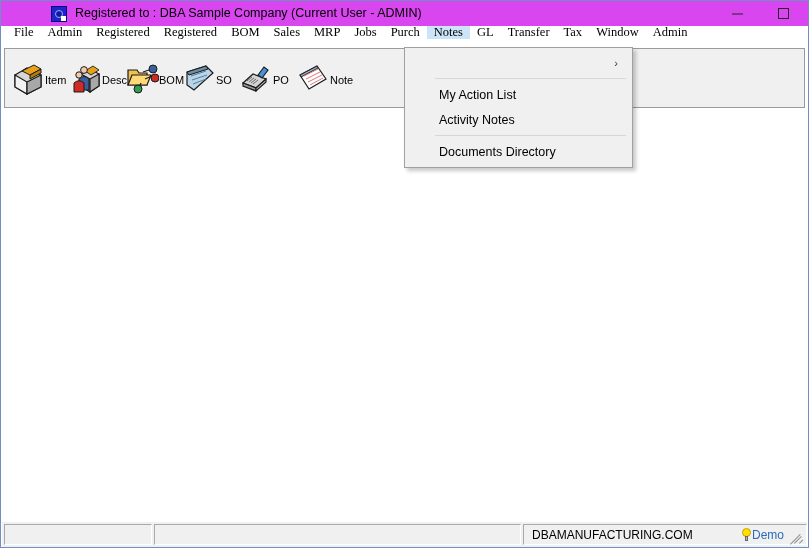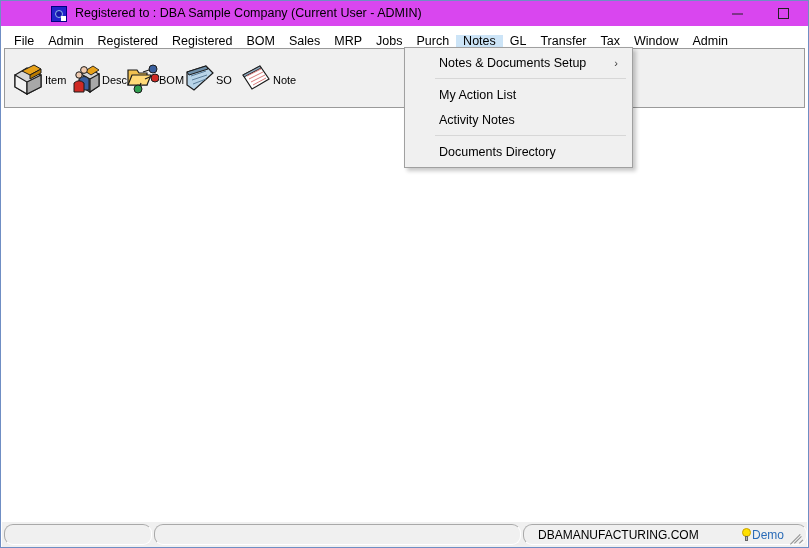--- a/index.html
+++ b/index.html
@@ -87,23 +87,24 @@
   .win-btn svg { display: block; }
 
   
   #menu-bar {
     position: absolute;
     left: 0; top: 25px;
     width: 807px;
     height: 21px;
     background: #ffffff;
     display: flex;
-    align-items: flex-end;
+    align-items: flex-start;
     padding-left: 6px;
     box-sizing: border-box;
+    font-family: Liberation Serif, serif;
   }
   .menu-top-item {
     font-size: 12.5px;
     color: #000000;
     padding: 0 7px;
     display: flex;
     align-items: center;
     white-space: nowrap;
     cursor: default;
     line-height: 1;
@@ -212,23 +213,22 @@
     background: #f0f0f0;
     border-top: 1px solid #a9a9a9;
     border-left: 1px solid #a9a9a9;
     border-right: 1px solid #ffffff;
     border-bottom: 1px solid #ffffff;
     box-sizing: border-box;
     display: flex;
     align-items: center;
     font-size: 12px;
     color: #000000;
-    padding-left: 14px;
+    padding-left: 8px;
     margin: 2px 0 2px 2px;
-    border-radius: 9px;
   }
   #status-panel-1 { width: 148px; }
   #status-panel-2 { width: 367px; }
   #status-panel-3 {
     flex: 1;
     justify-content: flex-start;
     position: relative;
     padding-right: 4px;
   }
   #status-url { font-size: 12px; }
@@ -377,39 +377,50 @@
         <svg width="34" height="33" viewBox="0 0 34 33">
           <polygon points="5,9 24,3 31,10 12,27 5,22" fill="#b8d4e8" stroke="#1a1a1a" stroke-width="1.2"></polygon>
           <polygon points="5,9 24,3 26,6 7,12" fill="#6d8ea8" stroke="#1a1a1a" stroke-width="1"></polygon>
           <path d="M9,13 L24,8 M10,17 L25,12 M11,21 L24,16" stroke="#5a7d99" stroke-width="1" fill="none"></path>
         </svg>
       </span>
       <span class="tool-label">SO</span>
     </button>
 
 
+    <button class="tool-button">
+      <span class="tool-icon-wrap">
+        <svg width="34" height="33" viewBox="0 0 34 33">
+          <polygon points="4,20 14,11 27,16 17,25" fill="#d4d4d4" stroke="#1a1a1a" stroke-width="1.2"></polygon>
+          <polygon points="4,20 17,25 17,28 4,23" fill="#9a9a9a" stroke="#1a1a1a" stroke-width="1.2"></polygon>
+          <polygon points="17,25 27,16 27,19 17,28" fill="#bdbdbd" stroke="#1a1a1a" stroke-width="1.2"></polygon>
+          <path d="M8,18 L13,14 M10,19 L15,15 M12,20 L17,16 M14,21 L19,17" stroke="#6a6a6a" stroke-width="1"></path>
+          <polygon points="19,12 25,4 29,7 23,15" fill="#4a90d9" stroke="#1a1a1a" stroke-width="1.1"></polygon>
+        </svg>
+      </span>
+      <span class="tool-label">PO</span>
+    </button>
 
     <button class="tool-button">
       <span class="tool-icon-wrap">
         <svg width="34" height="33" viewBox="0 0 34 33">
           <polygon points="4,12 21,3 30,16 13,26" fill="#ffffff" stroke="#1a1a1a" stroke-width="1.2"></polygon>
           <polygon points="4,12 21,3 22,5 5,14" fill="#8fa8bd" stroke="#1a1a1a" stroke-width="0.9"></polygon>
           <path d="M8,13 L22,6 M10,16 L24,9 M12,19 L26,12 M14,22 L27,15" stroke="#d46a6a" stroke-width="0.9" fill="none"></path>
         </svg>
       </span>
       <span class="tool-label">Note</span>
     </button>
 
   </div>
 
   <div id="client-area"></div>
 
   <div id="notes-menu">
     <div class="menu-row">
-      <span>Notes &amp; Documents Setup</span>
       <span class="submenu-arrow">›</span>
     </div>
     <div class="menu-sep"></div>
     <div class="menu-row">
       <span>My Action List</span>
     </div>
     <div class="menu-row">
       <span>Activity Notes</span>
     </div>
     <div class="menu-sep"></div>

